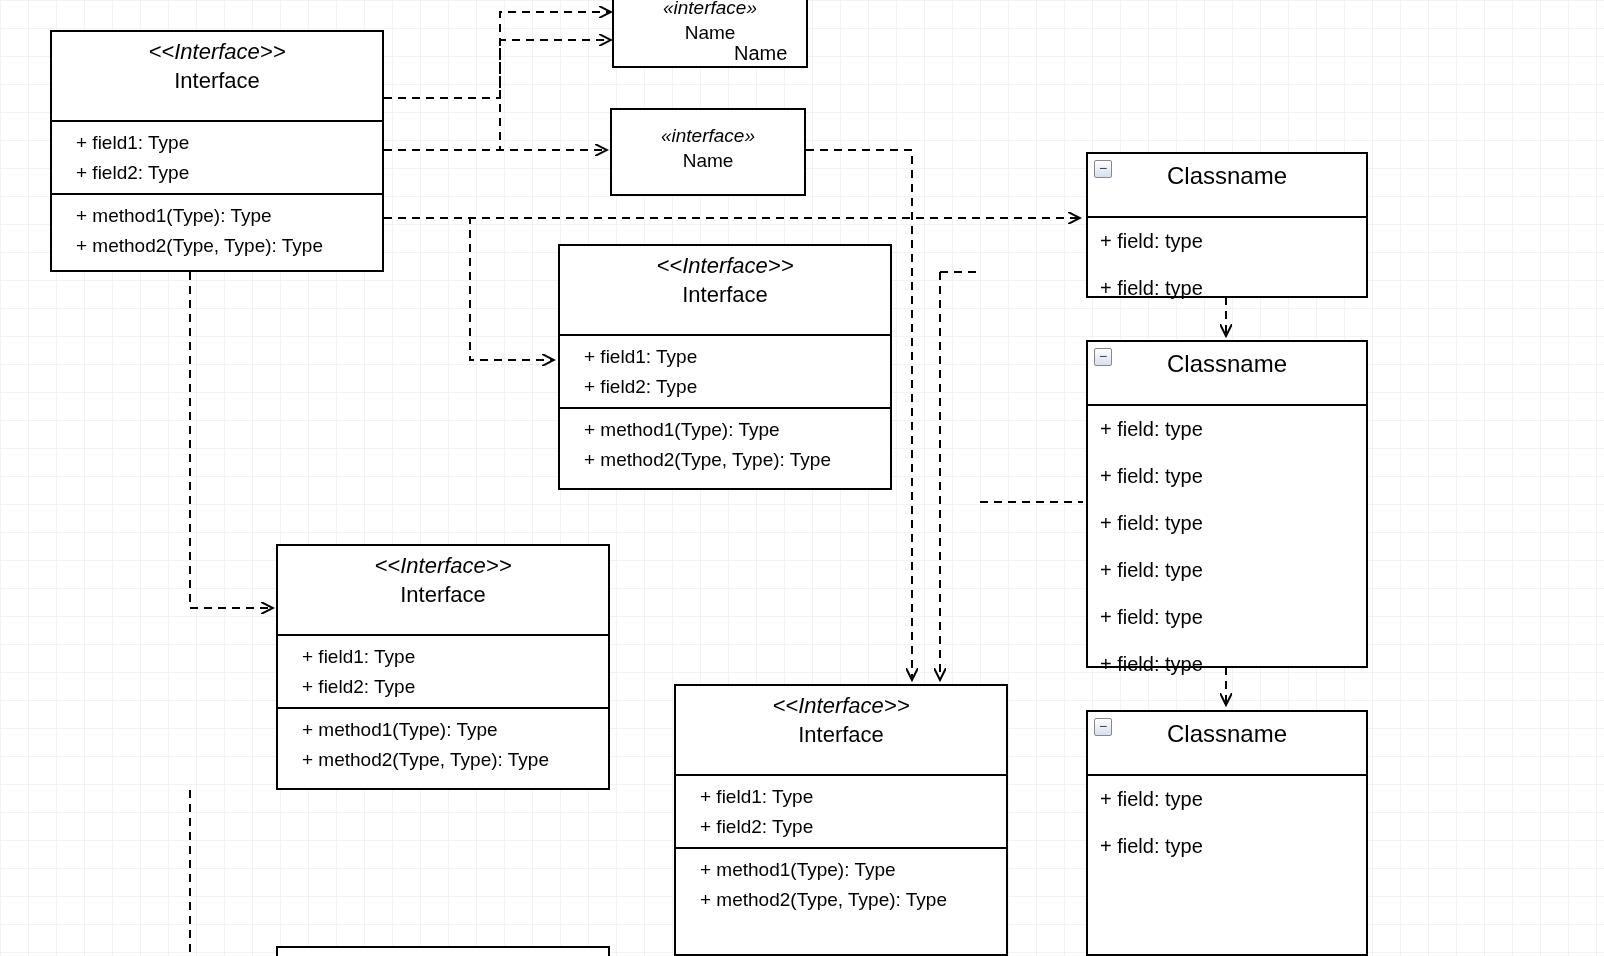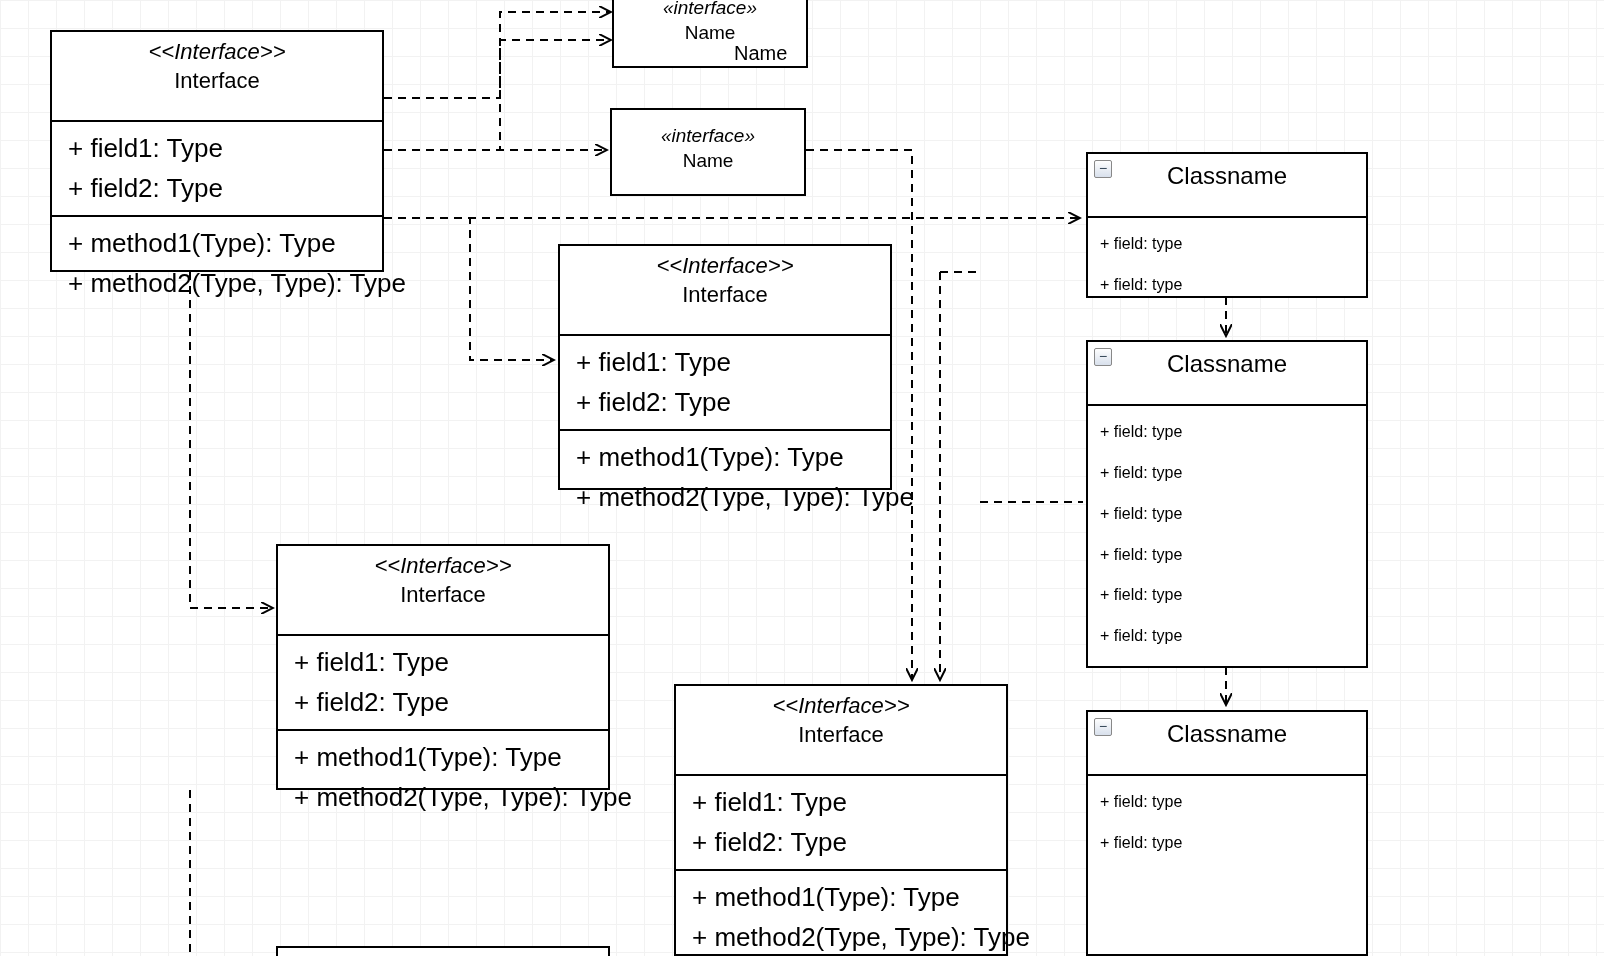--- a/index.html
+++ b/index.html
@@ -8,26 +8,26 @@
     linear-gradient(to right,#f2f2f2 1px,transparent 1px),
     linear-gradient(to bottom,#f2f2f2 1px,transparent 1px),
     linear-gradient(to right,#e8e8e8 1px,transparent 1px),
     linear-gradient(to bottom,#e8e8e8 1px,transparent 1px);
   background-size:28px 28px,28px 28px,112px 112px,112px 112px;
 }
 .box{position:absolute;background:#fff;border:2px solid #000;box-sizing:border-box}
 .hdr{text-align:center;padding:6px 8px 25px;font-size:22px;line-height:1.3}
 .hdr .stereo{font-style:italic}
 .hdr .nm{font-weight:normal}
-.sec{border-top:2px solid #000;padding:6px 16px;font-size:26px;line-height:1.55}
+.sec{border-top:2px solid #000;padding:6px 24px;font-size:19px;line-height:1.55}
 .secRow{white-space:nowrap}
 .mini .hdr{font-size:19px;padding:4px 8px}
 .cls .hdr{font-size:24px;position:relative}
 .cls .secRow{padding:8px 0}
-.cls .sec{font-size:16px;padding:6px 12px}
+.cls .sec{font-size:20px;padding:0 12px}
 .tog{position:absolute;left:6px;top:6px;width:16px;height:16px;border:1px solid #888;background:linear-gradient(#fefefe,#d8e0ec);font-size:14px;line-height:14px;text-align:center;color:#345;border-radius:2px}
 .tog::before{content:"−"}
 svg.edges{position:absolute;left:0;top:0;width:1604px;height:956px;pointer-events:none}
 svg.edges path,svg.edges line{stroke:#000;stroke-width:2;fill:none;stroke-dasharray:8 6}
 .txt{position:absolute;font-size:20px}
 </style>
 </head>
 <body>
 
 <div class="canvas">

